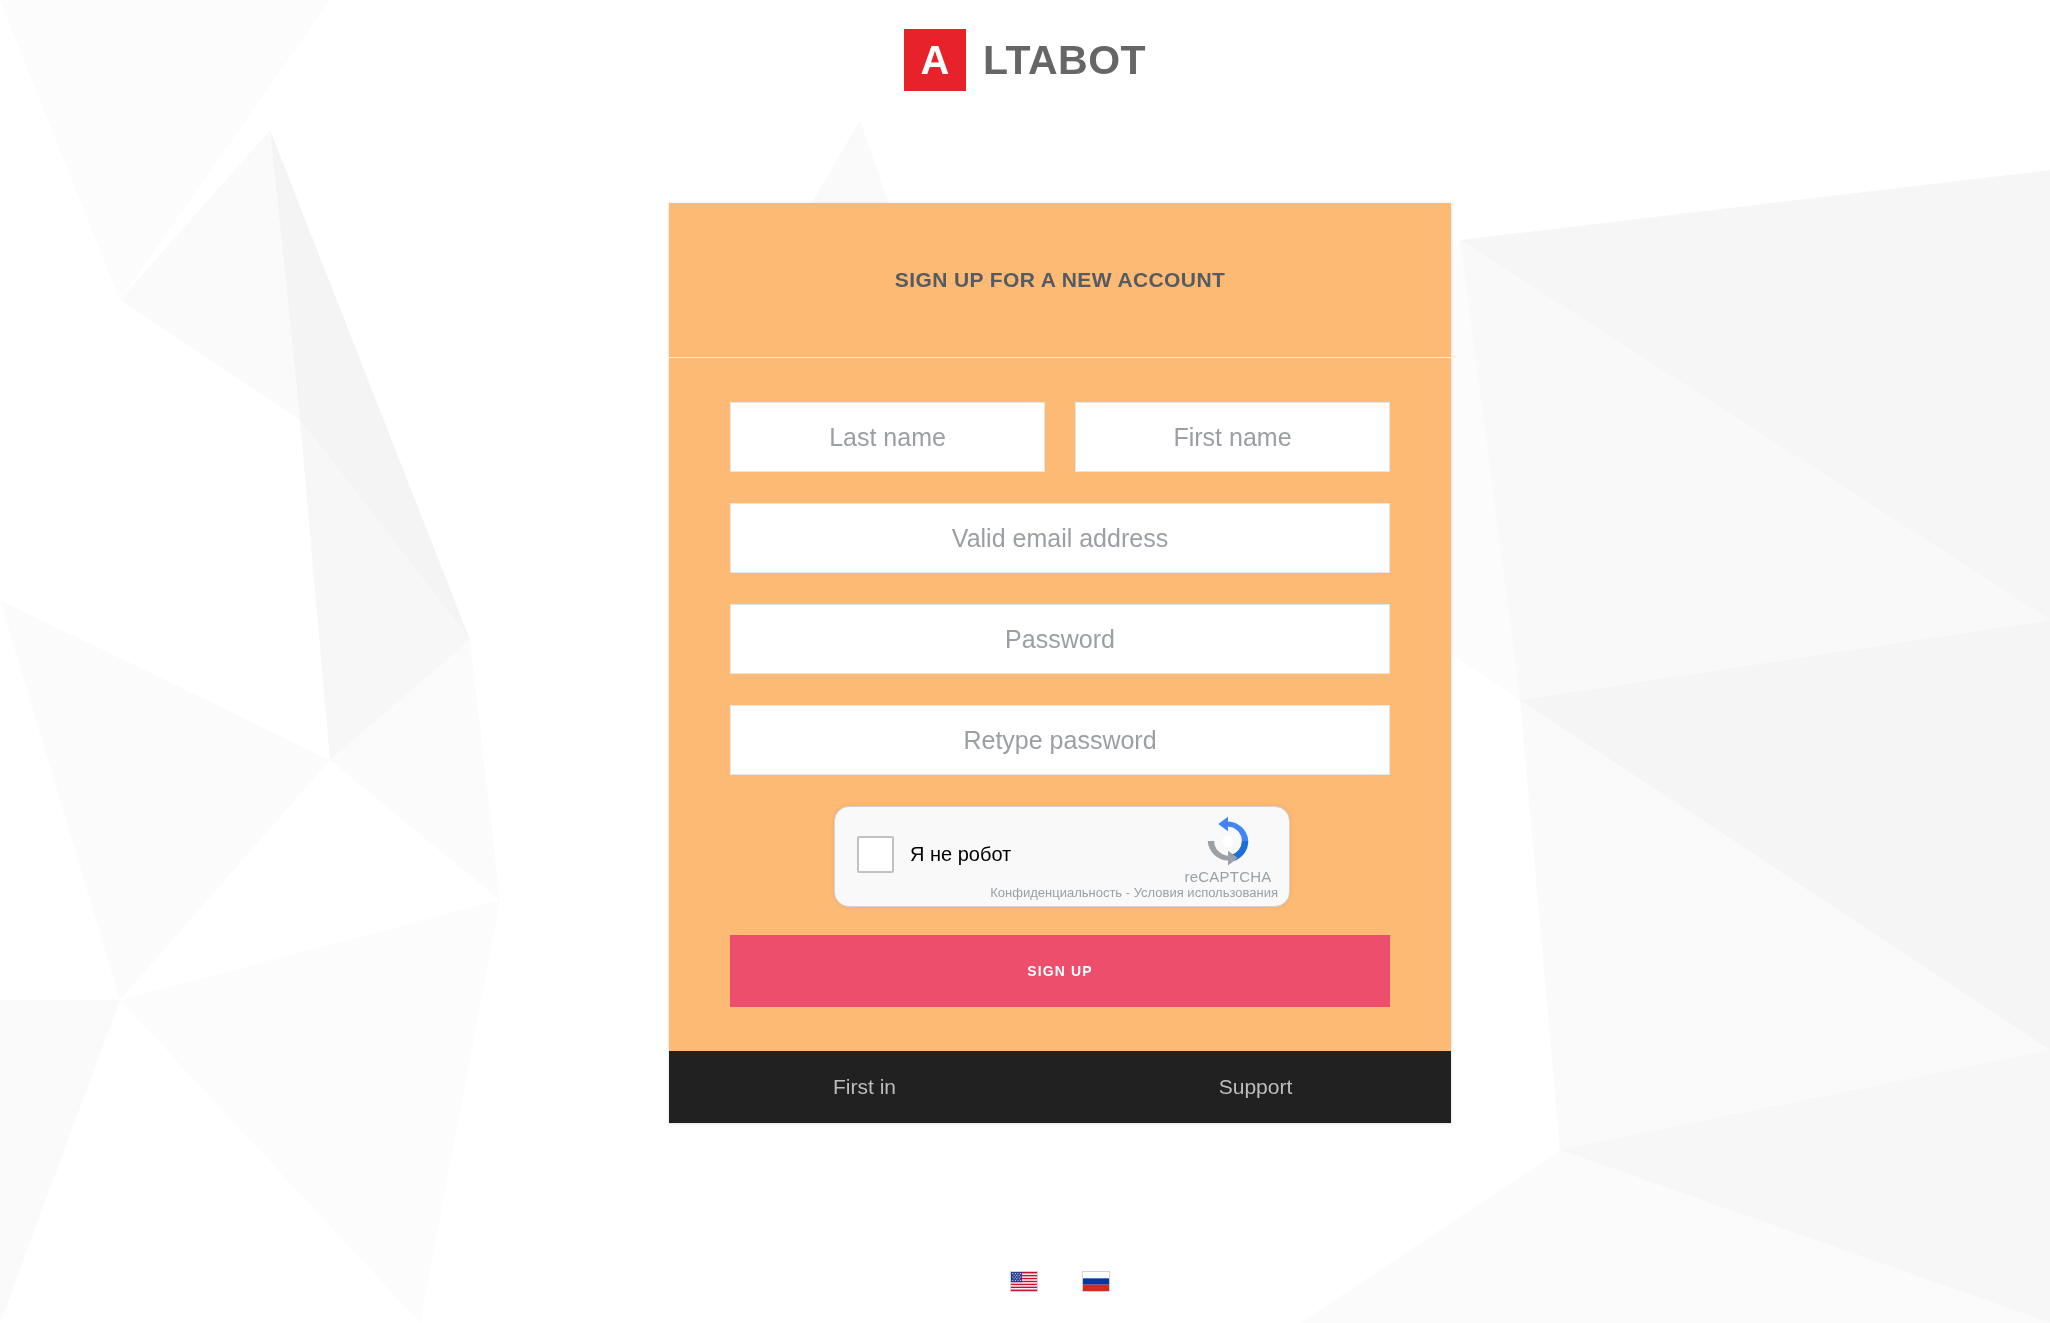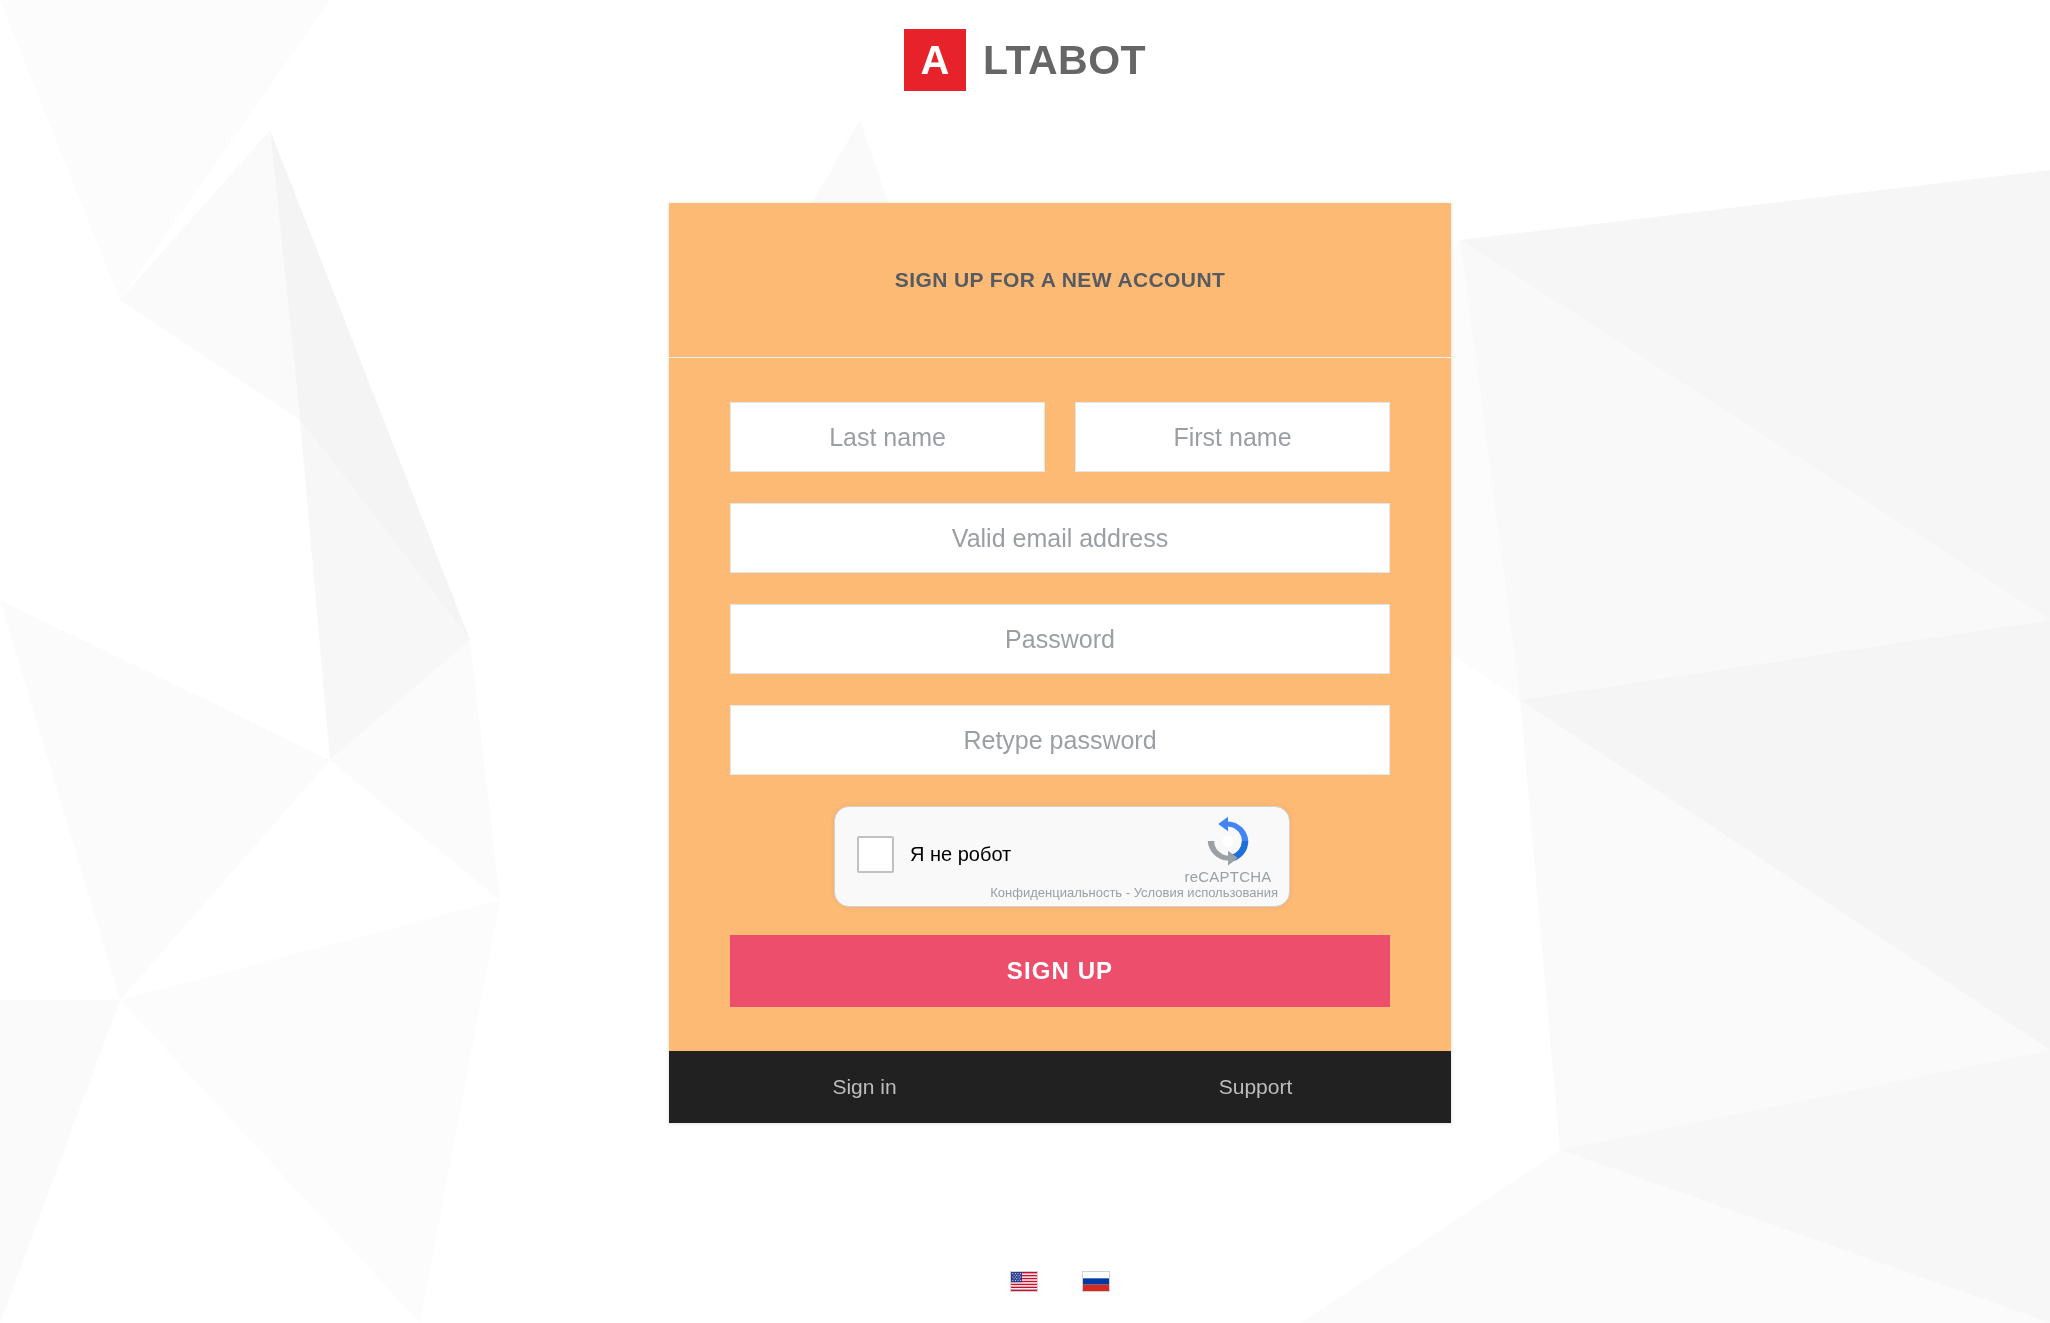--- a/index.html
+++ b/index.html
@@ -179,21 +179,21 @@
     white-space: nowrap;
   }
 
   
   .submit-button {
     width: 100%;
     height: 72px;
     background: #ec4e6c;
     border: none;
     color: #ffffff;
-    font-size: 24px;
+    font-size: 14px;
     font-weight: bold;
     letter-spacing: 1.1px;
     font-family: "Liberation Sans", sans-serif;
     cursor: pointer;
     display: flex;
     align-items: center;
     justify-content: center;
     margin-bottom: 44px;
   }
 
@@ -319,21 +319,21 @@
       </div>
     </div>
 
     <button class="submit-button">
       <span>SIGN UP</span>
     </button>
   </div>
 
   <div class="card-footer">
     <a href="#">
-      <span>Sign in</span>
+      <span>First in</span>
     </a>
     <a href="#">
       <span>Support</span>
     </a>
   </div>
 </div>
 
 <div class="lang-bar">
 
   <svg class="flag" viewBox="0 0 26 19" aria-hidden="true">

